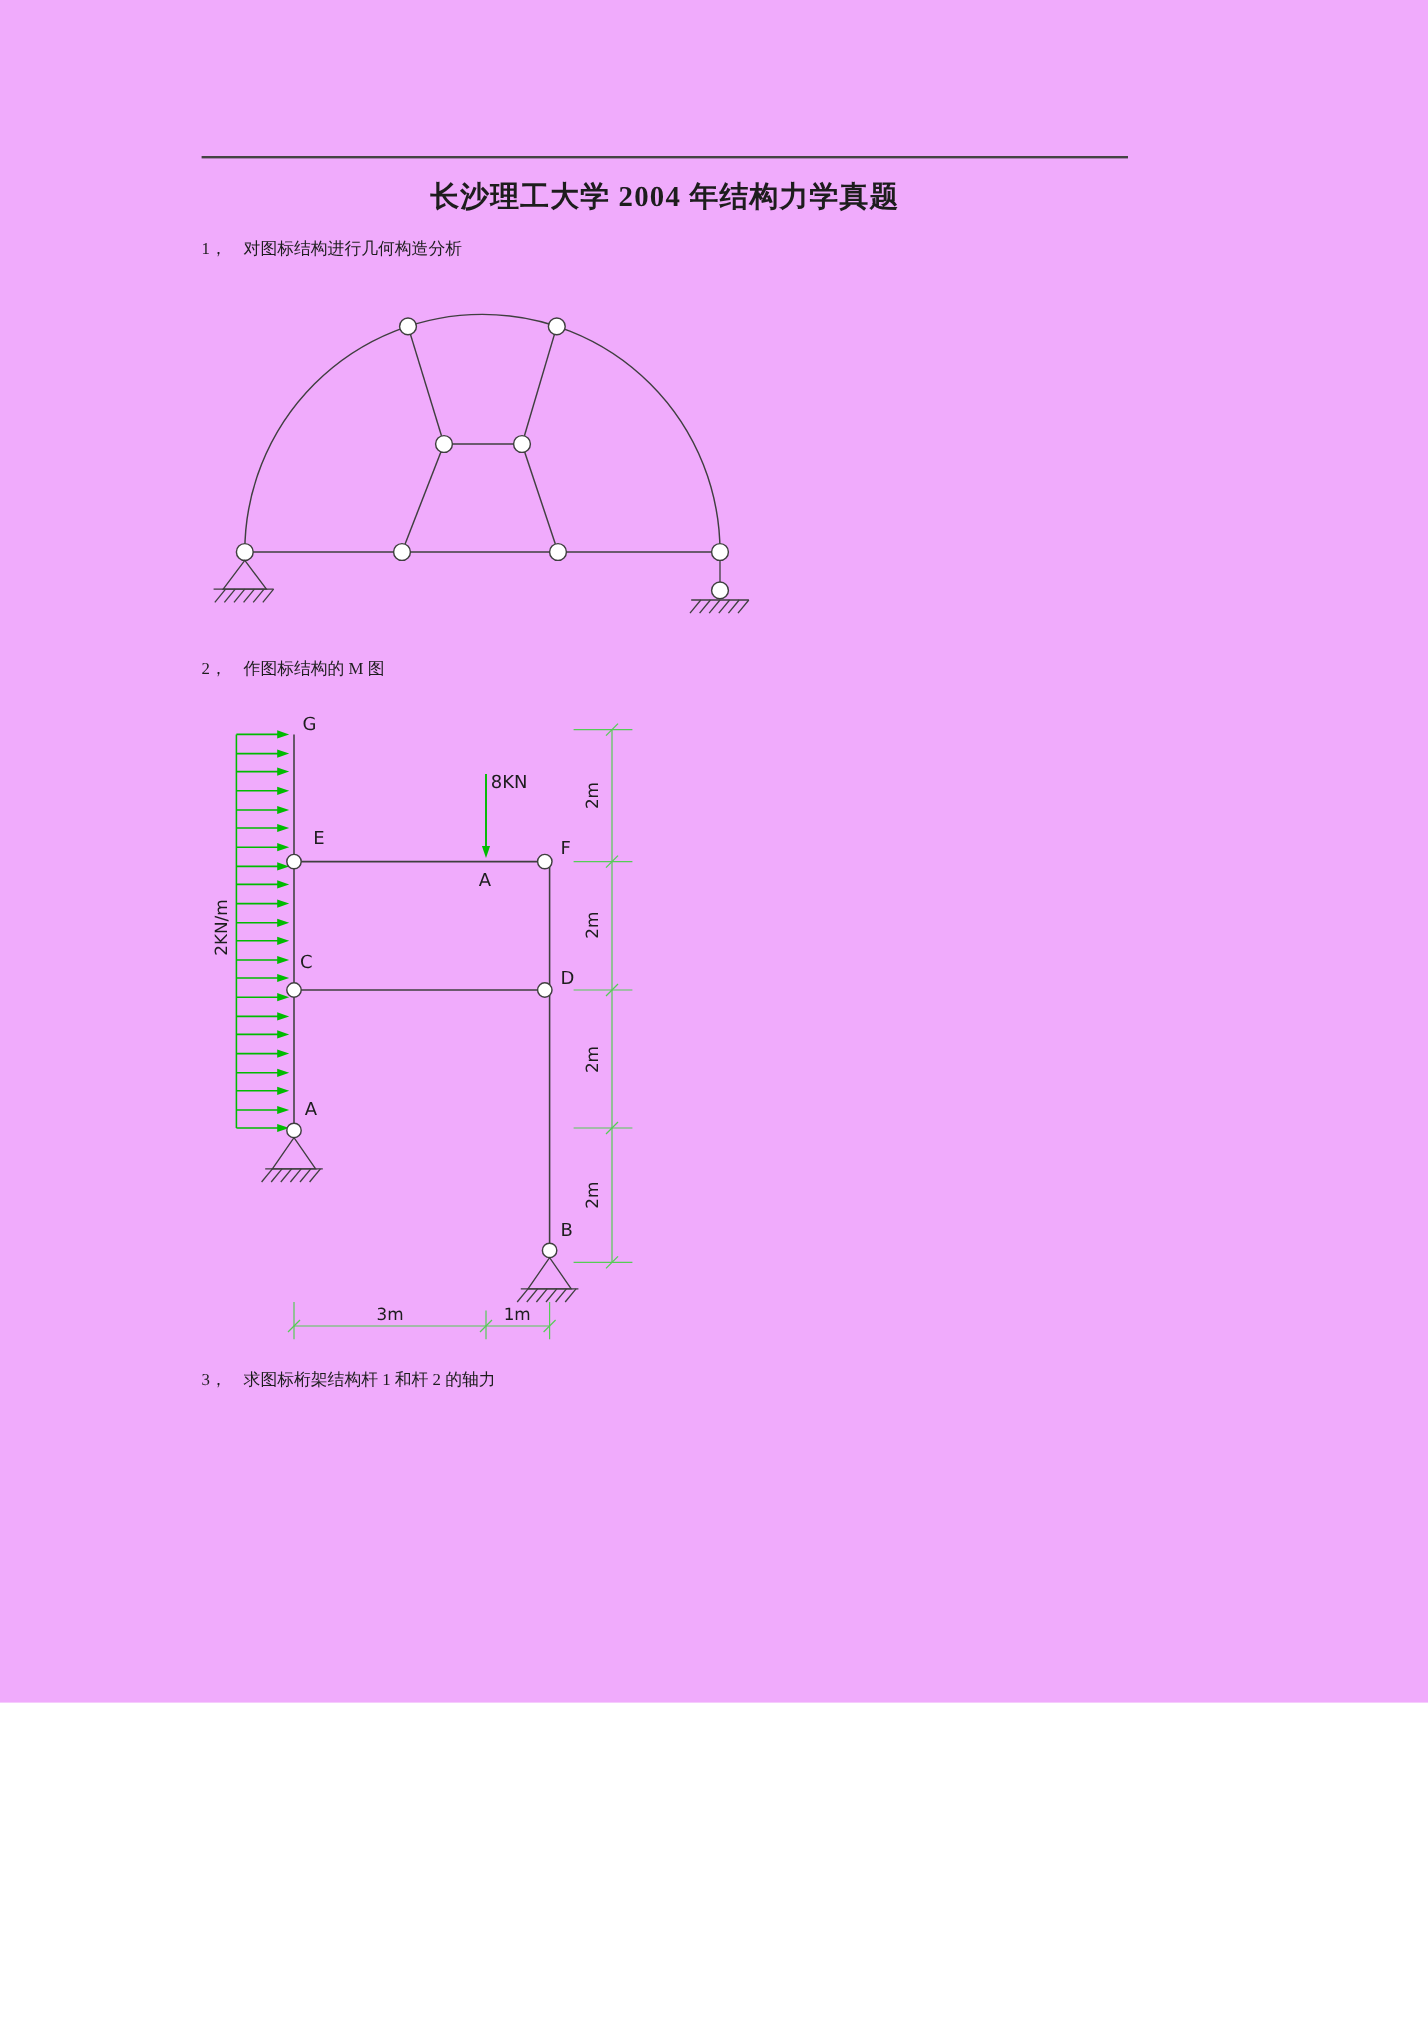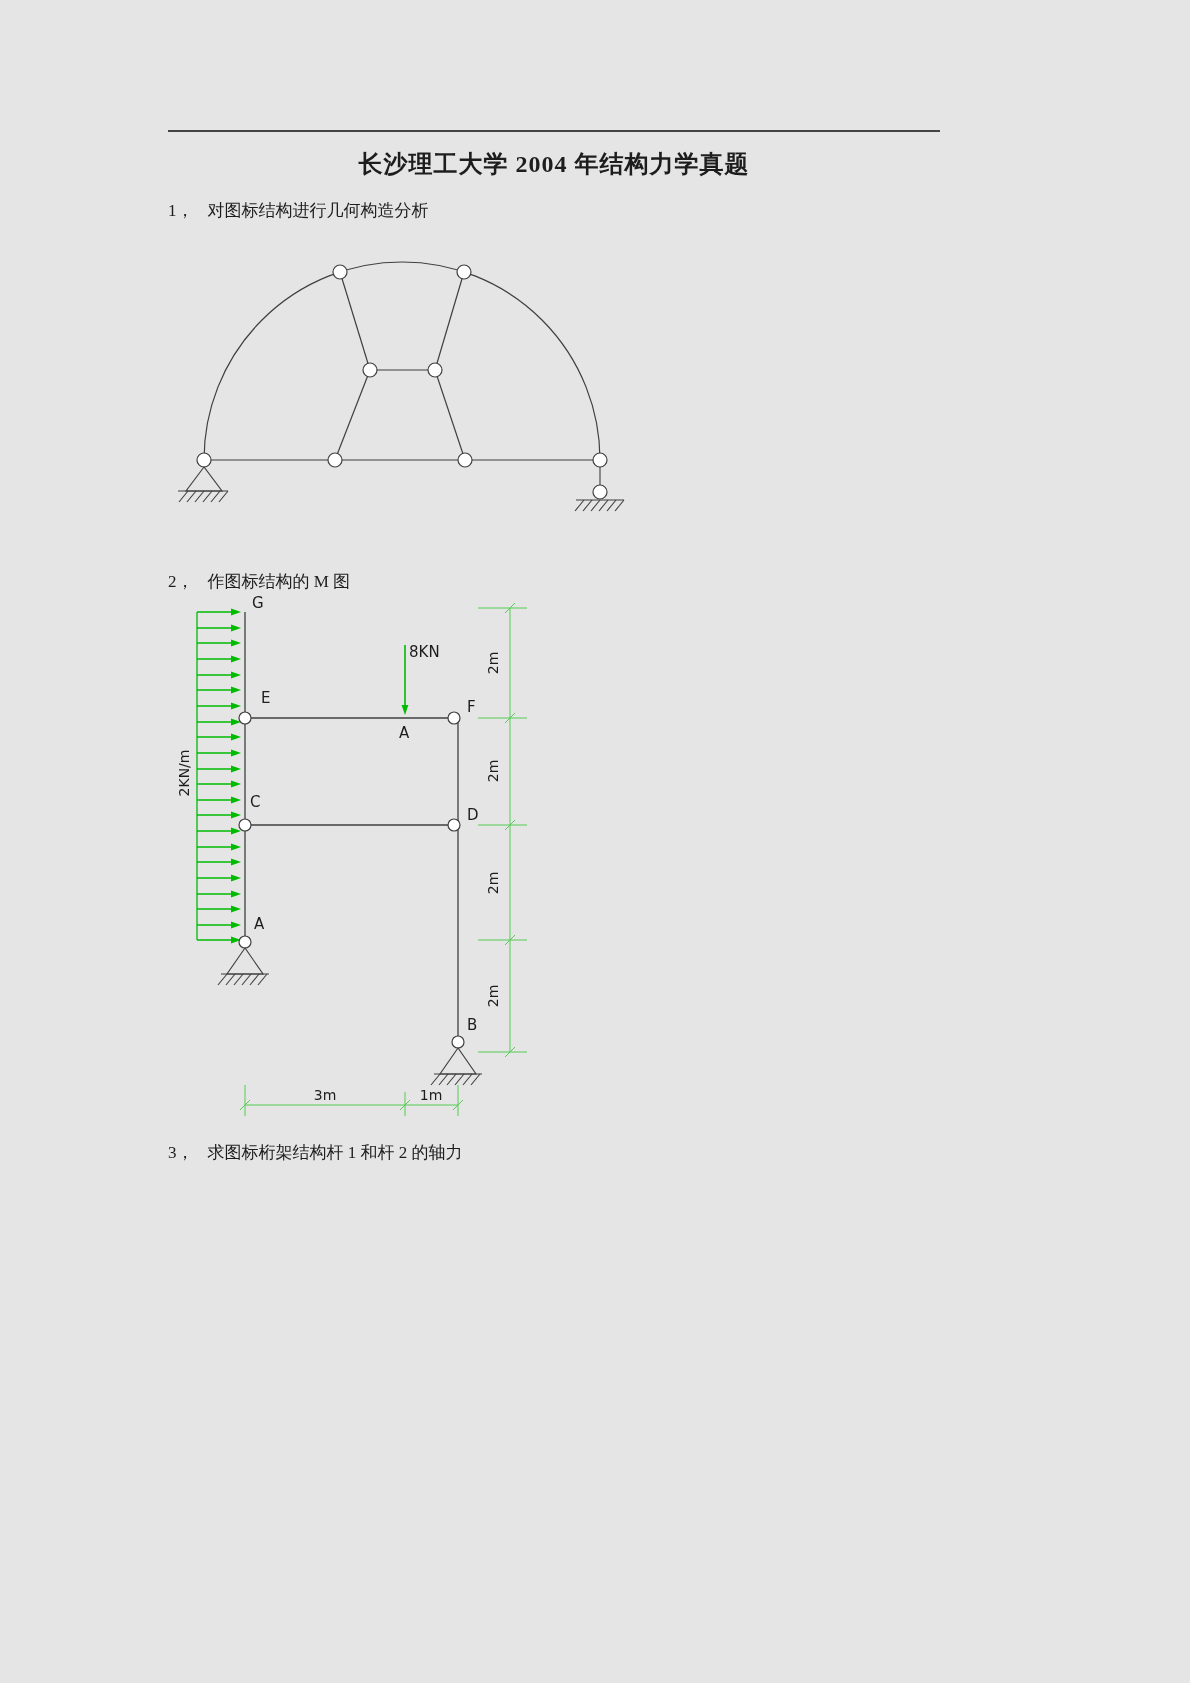--- a/index.html
+++ b/index.html
@@ -1,41 +1,41 @@
 <!DOCTYPE html>
 <html><head>
 <meta charset="utf-8">
 <style>
   * { margin:0; padding:0; box-sizing:border-box; }
   html,body { background:#ffffff; }
   .page {
     position:relative;
-    width:1190px; height:1683px;
-    background:#e5e5e5;
+    width:1190px; height:1419px;
+    background:#f0abfc;
     font-family:"Liberation Serif", serif;
     color:#222222;
     overflow:hidden;
   }
   .head-rule {
     position:absolute; left:168px; top:130px; width:772px; height:0;
     border-top:2px solid #444444;
   }
   .title {
     position:absolute; left:168px; top:148px; width:772px;
     text-align:center; font-size:24px; font-weight:600; color:#1d1d1d;
     font-family:"Liberation Serif", serif;
     letter-spacing:1px;
   }
   .q {
-    position:absolute; font-size:17px; color:#1d1d1d; white-space:nowrap;
+    position:absolute; font-size:14px; color:#1d1d1d; white-space:nowrap;
     font-family:"Liberation Serif", serif;
   }
   .q .qnum { margin-right:14px; }
   #q1 { left:168px; top:199px; }
-  #q2 { left:168px; top:570px;text-align:center; }
+  #q2 { left:168px; top:549px;text-align:center; }
   #q3 { left:168px; top:1141px; }
   svg.fig { position:absolute; overflow:visible; }
   svg text { font-family:"DejaVu Sans", sans-serif; }
 </style>
 </head>
 <body>
 
 <div class="page">
 
   <div class="head-rule"></div>

